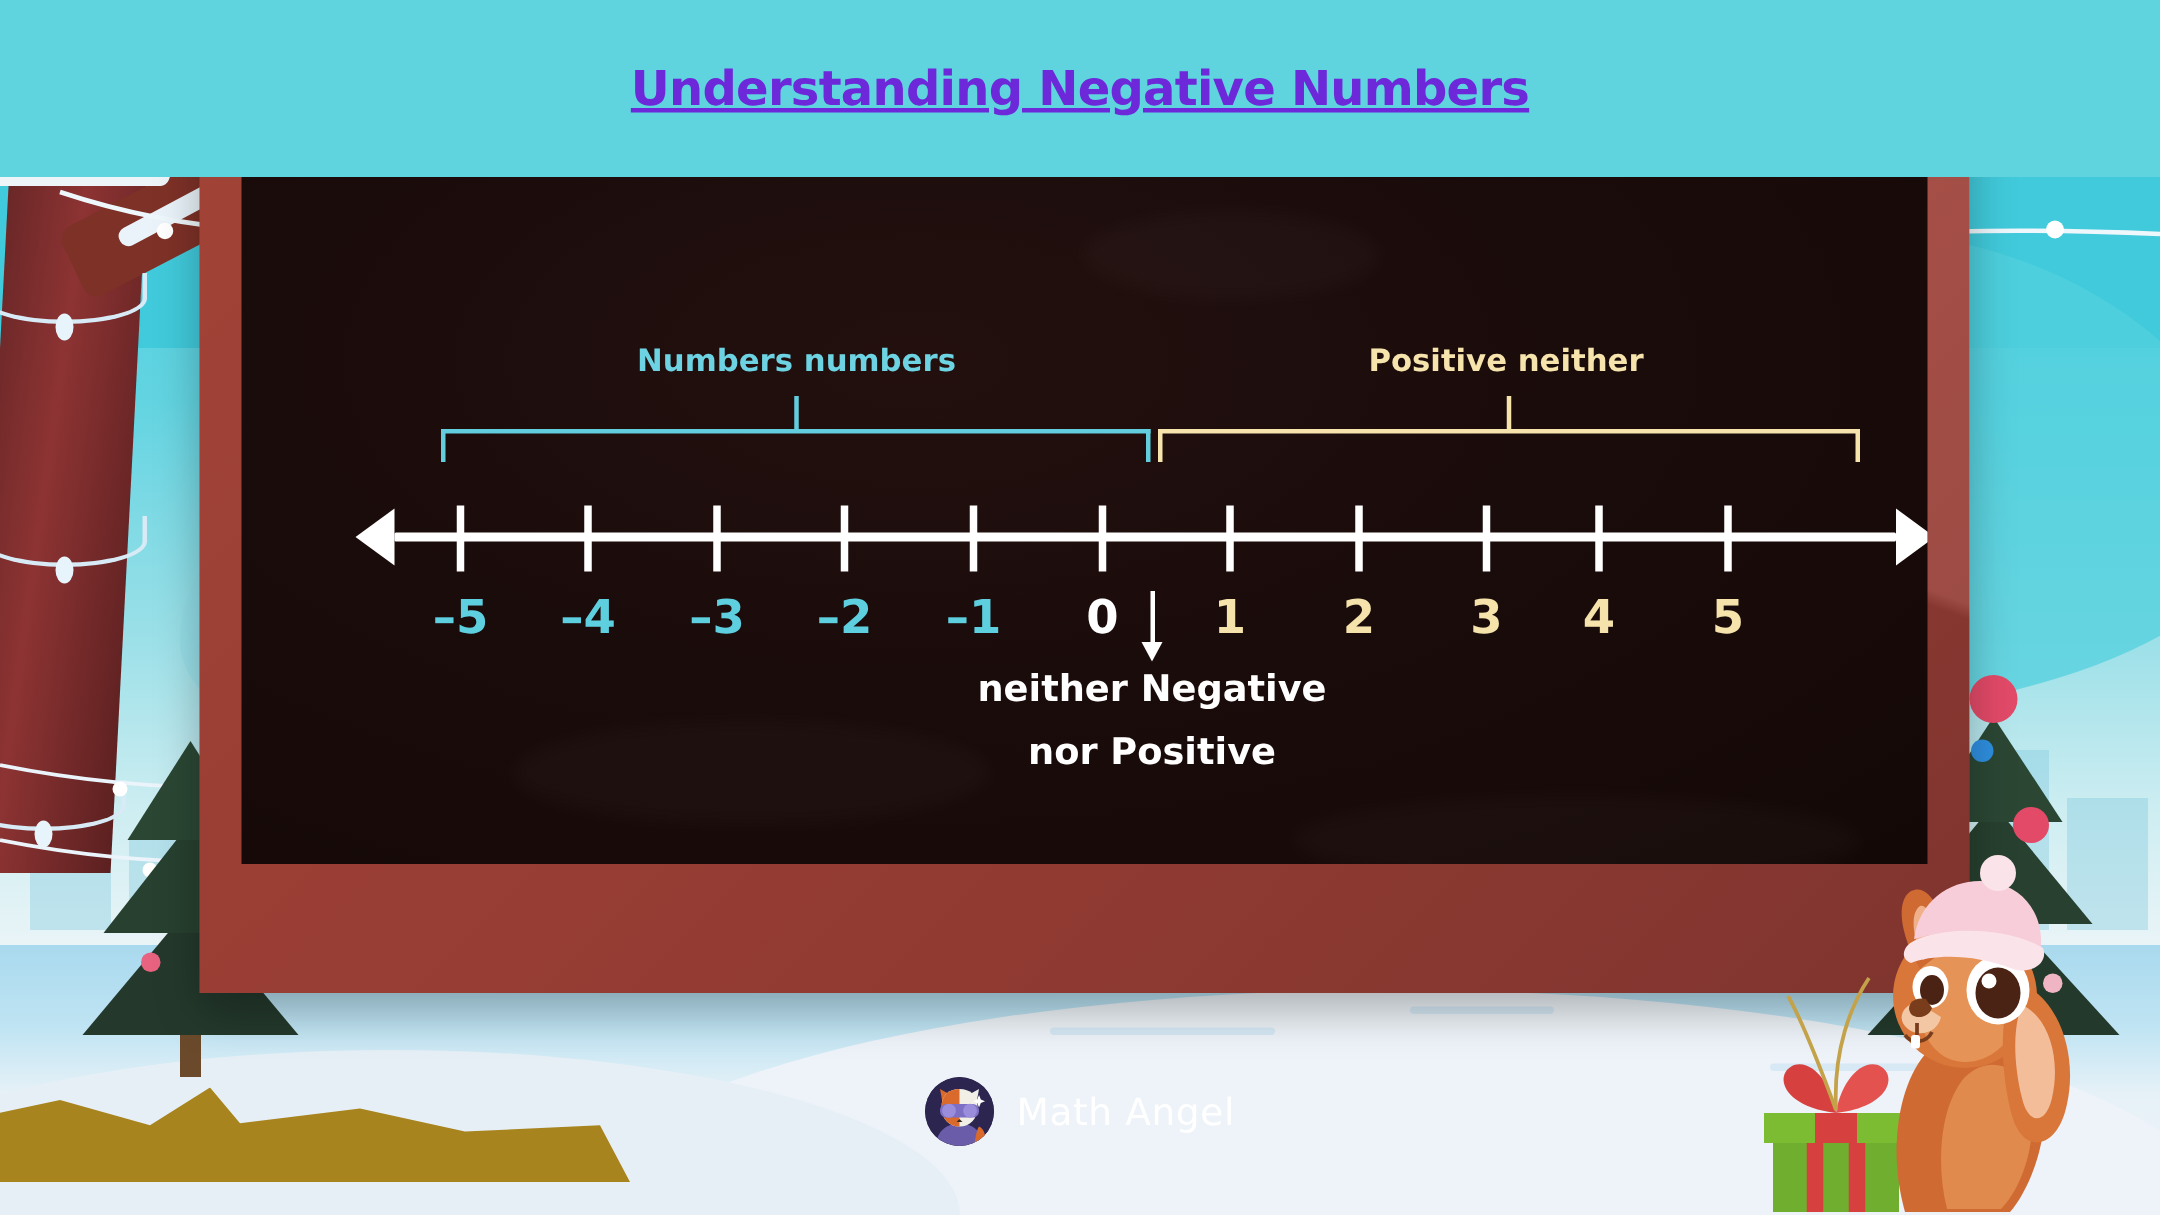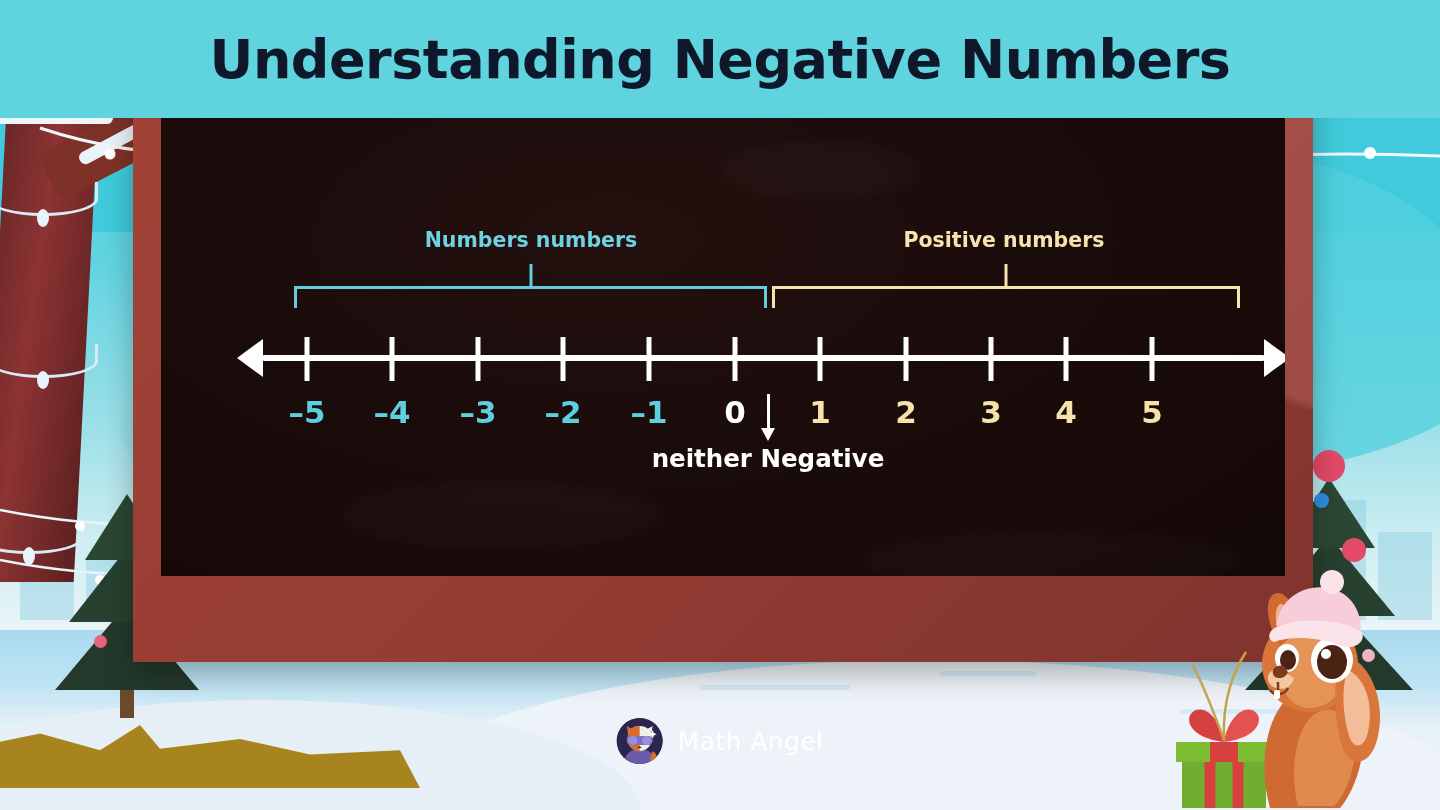--- a/index.html
+++ b/index.html
@@ -11,22 +11,23 @@
   }
 
   
   #title-bar{
     position:absolute; left:0; top:0; width:1440px; height:118px;
     background:#5fd3de; z-index:40;
     display:flex; align-items:center; justify-content:center;
   }
   #page-title{
     font-family:"DejaVu Sans","Liberation Sans",sans-serif;
-    font-weight:700; font-size:54px; color:#0f172a;
+    font-weight:700; font-size:32px; color:#6d28d9;
     letter-spacing:-0.5px;
+    text-decoration:underline;
   }
 
   
   #scene{ position:absolute; left:0; top:112px; width:1440px; height:698px; overflow:hidden; }
   .sky{
     position:absolute; inset:0;
     background:linear-gradient(180deg,#4ecede 0%, #62d4e1 22%, #9ce0e8 45%, #cfeef2 62%, #e9f4f7 74%, #bfe2f2 80%, #a9d8ef 100%);
   }
   .sky-band{
     position:absolute; left:0; top:0; width:1440px; height:120px; background:#41cadb;
@@ -284,21 +285,21 @@
   <div class="frame-chip"></div>
 
   <div id="board-surface">
     <div class="smudge" style="left:560px;top:80px;width:200px;height:60px;"></div>
     <div class="smudge" style="left:180px;top:420px;width:320px;height:70px;"></div>
     <div class="smudge" style="left:700px;top:470px;width:380px;height:60px;"></div>
 
     <div id="numberline-area">
 
       <div class="bracket-label" id="label-negative" style="left:370px;top:168px;">Numbers numbers</div>
-      <div class="bracket-label" id="label-positive" style="left:843px;top:168px;">Positive numbers</div>
+      <div class="bracket-label" id="label-positive" style="left:843px;top:168px;">Positive neither</div>
 
       <div class="bracket" id="bracket-negative" style="left:133px;top:204px;width:473px;">
         <div class="mid"></div>
         <div class="hbar"></div>
         <div class="end-l"></div>
         <div class="end-r"></div>
       </div>
       <div class="bracket" id="bracket-positive" style="left:611px;top:204px;width:468px;">
         <div class="mid"></div>
         <div class="hbar"></div>
@@ -334,20 +335,21 @@
           <div class="tick" style="left: 991px; top: 277px;"></div>
           <div class="tick-label pos" style="left: 991px; top: 334px;">5</div>
         </div>
 
       <div id="zero-arrow" style="left:607px;top:334px;">
         <div class="stem"></div>
           <div class="head"></div>
       </div>
       <div id="zero-caption" style="left:607px;top:378px;">
         <div>neither Negative</div>
+        <div>nor Positive</div>
       </div>
     </div>
   </div>
 </div>
 
 <div id="bunny-scene">
   <svg width="250" height="250" viewBox="0 0 250 250">
 
     <g>
       <path d="M8 248 L8 196 L92 196 L92 248 Z" fill="#6fae2e"></path>

